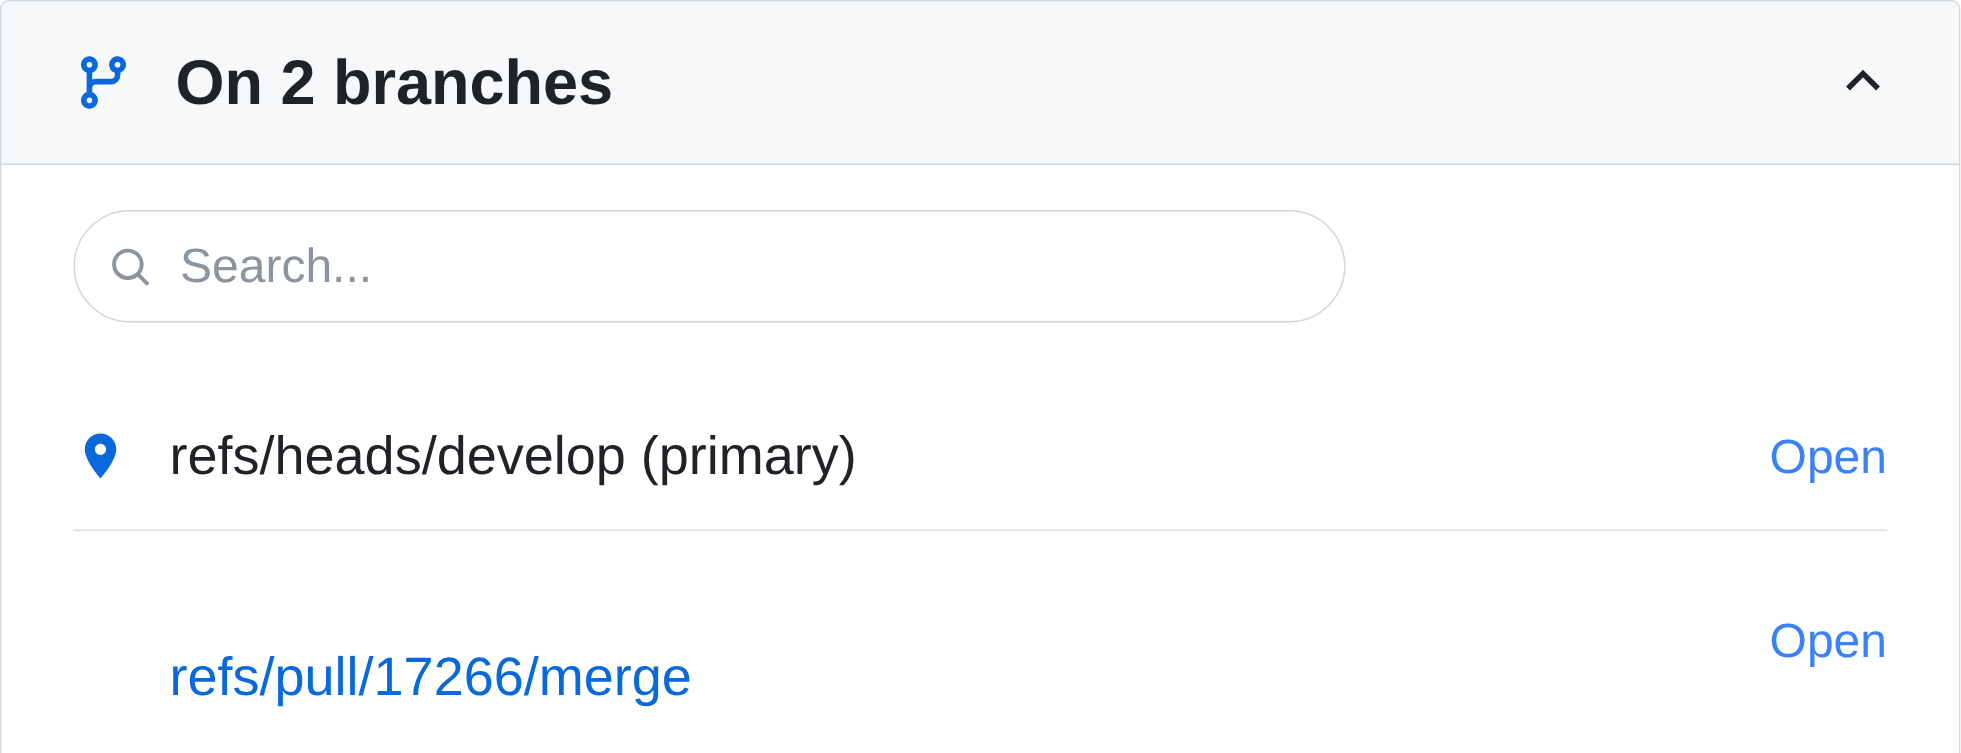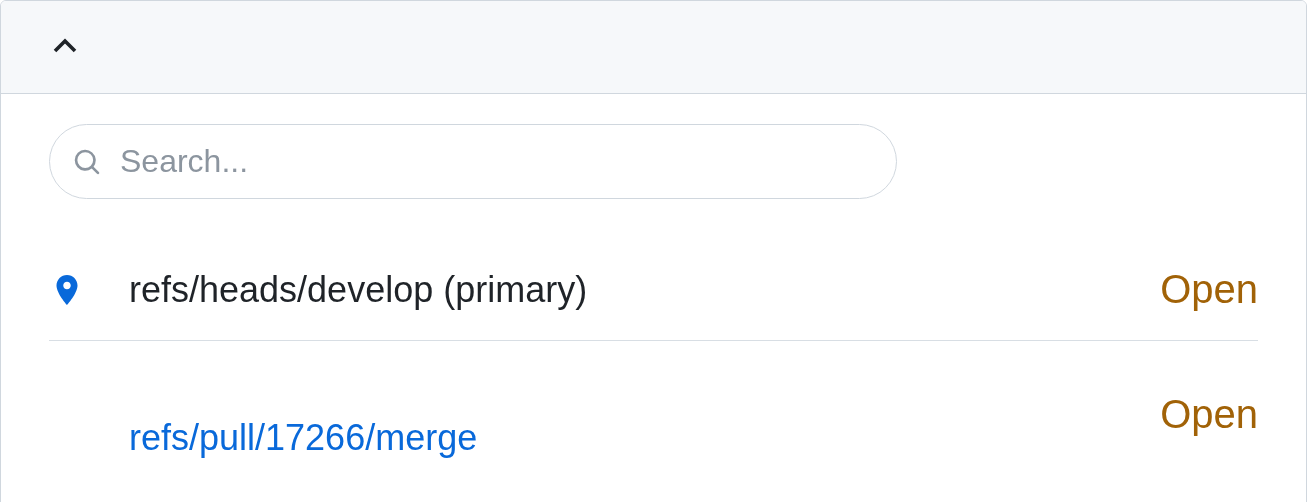--- a/index.html
+++ b/index.html
@@ -89,21 +89,21 @@
       justify-content: space-between;
       padding: 28px 0;
       border-bottom: 1px solid #d8dee4;
     }
     .branch-row:last-child {
       border-bottom: none;
     }
     .branch-left {
       display: flex;
       align-items: center;
-      gap: 44px;
+      gap: 28px;
     }
     .location-icon {
       width: 36px;
       height: 36px;
       color: #0969da;
       flex-shrink: 0;
     }
     .icon-placeholder {
       width: 36px;
       height: 36px;
@@ -112,29 +112,35 @@
     .branch-name {
       font-size: 36px;
       color: #1f2328;
     }
     .branch-name.link {
       color: #0969da;
       cursor: pointer;
       margin-top: 48px;
     }
     .branch-status {
-      font-size: 40px;
-      color: #a16207;
+      font-size: 32px;
+      color: #3b82f6;
     }
   </style>
 </head>
 <body>
 
 <div class="container">
   <div class="header">
+    <div class="header-left">
+      <svg class="branch-icon" viewBox="0 0 16 16" fill="currentColor">
+        <path d="M9.5 3.25a2.25 2.25 0 1 1 3 2.122V6A2.5 2.5 0 0 1 10 8.5H6a1 1 0 0 0-1 1v1.128a2.251 2.251 0 1 1-1.5 0V5.372a2.25 2.25 0 1 1 1.5 0v1.836A2.493 2.493 0 0 1 6 7h4a1 1 0 0 0 1-1v-.628A2.25 2.25 0 0 1 9.5 3.25Zm-6 0a.75.75 0 1 0 1.5 0 .75.75 0 0 0-1.5 0Zm8.25-.75a.75.75 0 1 0 0 1.5.75.75 0 0 0 0-1.5ZM4.25 12a.75.75 0 1 0 0 1.5.75.75 0 0 0 0-1.5Z"></path>
+      </svg>
+      <span class="header-title">On 2 branches</span>
+    </div>
     <svg class="chevron-icon" viewBox="0 0 16 16" fill="none" stroke="currentColor" stroke-width="1.8">
       <path d="M3 10l5-5 5 5"></path>
     </svg>
   </div>
   <div class="body">
     <div class="search-wrapper">
       <svg class="search-icon" viewBox="0 0 16 16" fill="currentColor">
         <path d="M10.68 11.74a6 6 0 0 1-7.922-8.982 6 6 0 0 1 8.982 7.922l3.04 3.04a.749.749 0 0 1-.326 1.275.749.749 0 0 1-.734-.215ZM11.5 7a4.499 4.499 0 1 0-8.997 0A4.499 4.499 0 0 0 11.5 7Z"></path>
       </svg>
       <input type="text" class="search-input" placeholder="Search..." style="">

